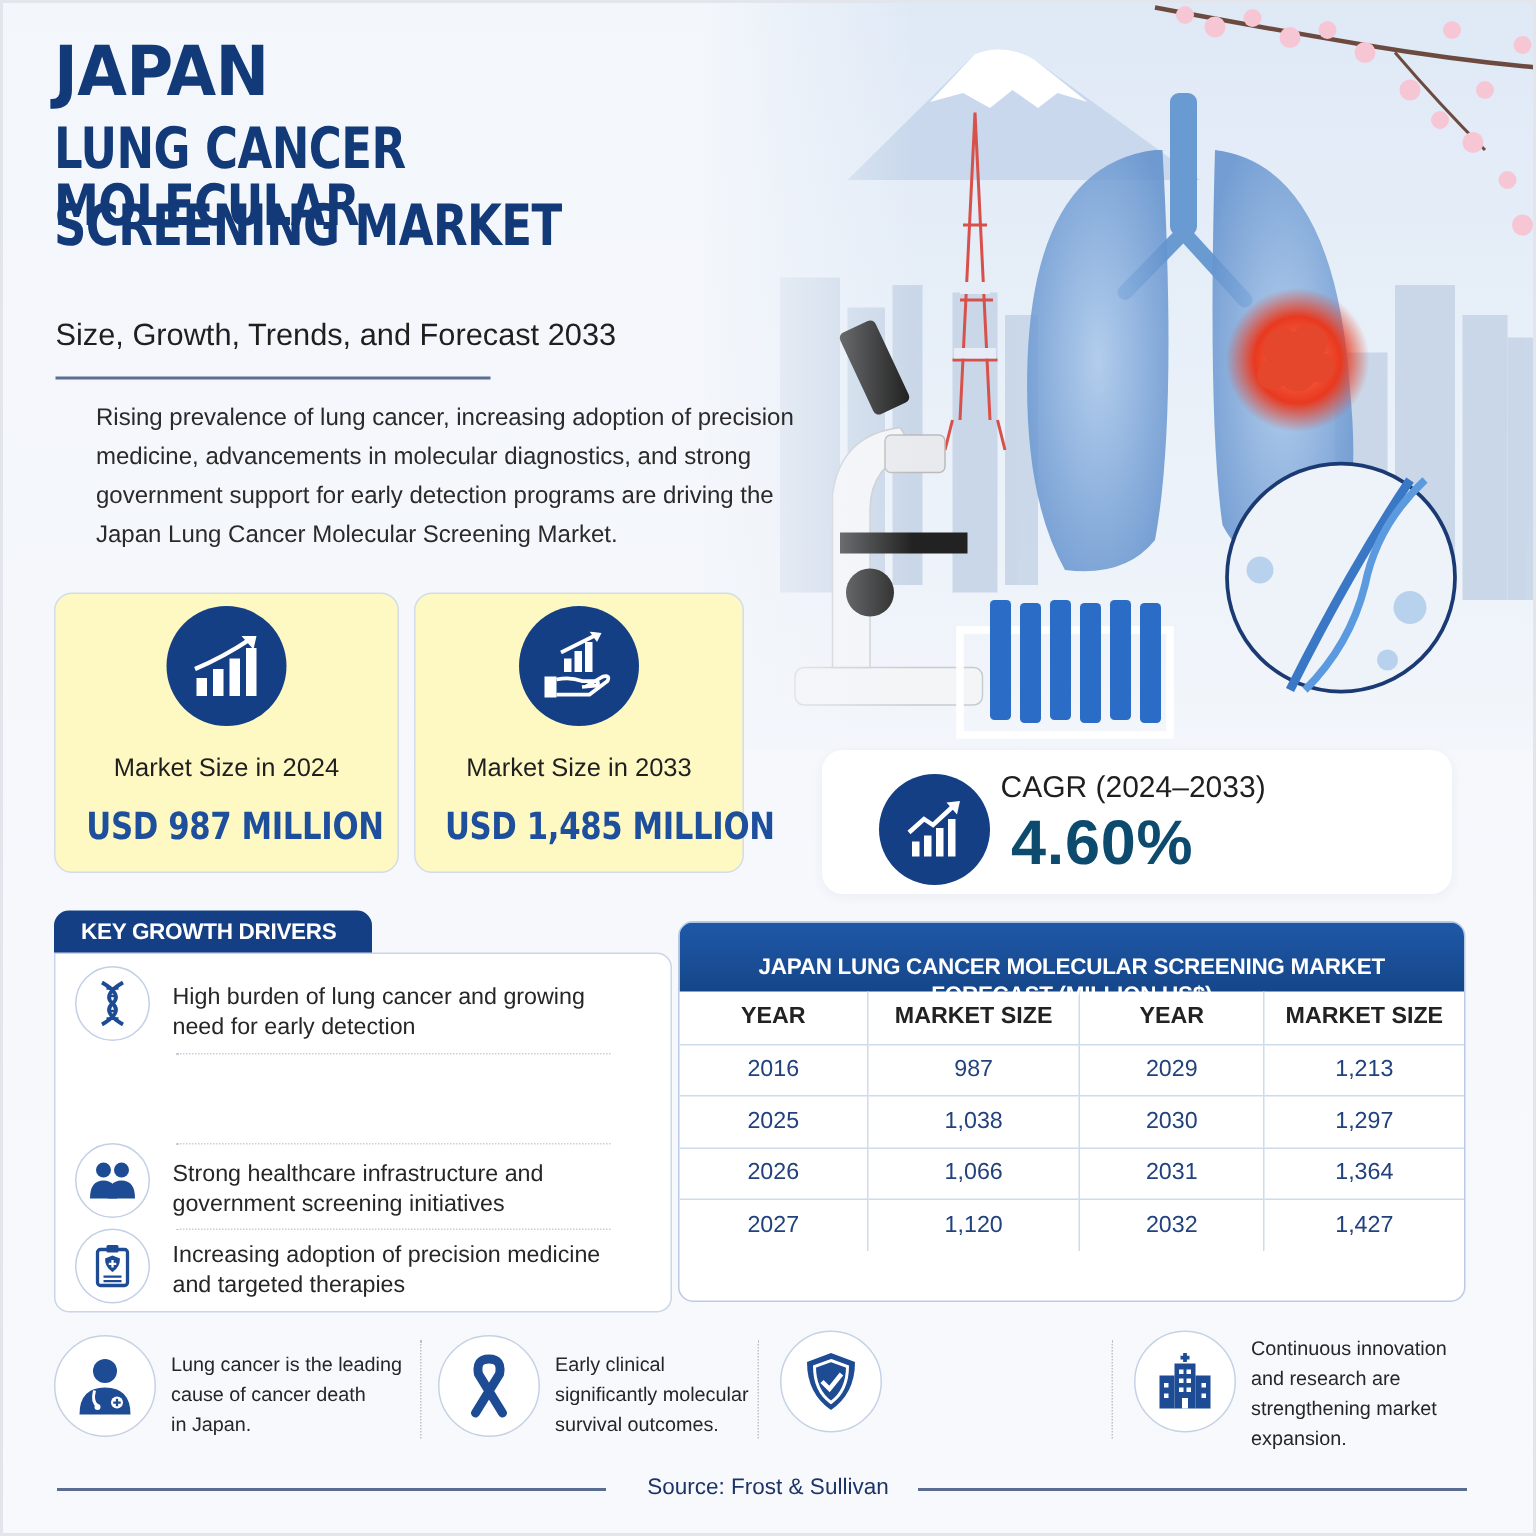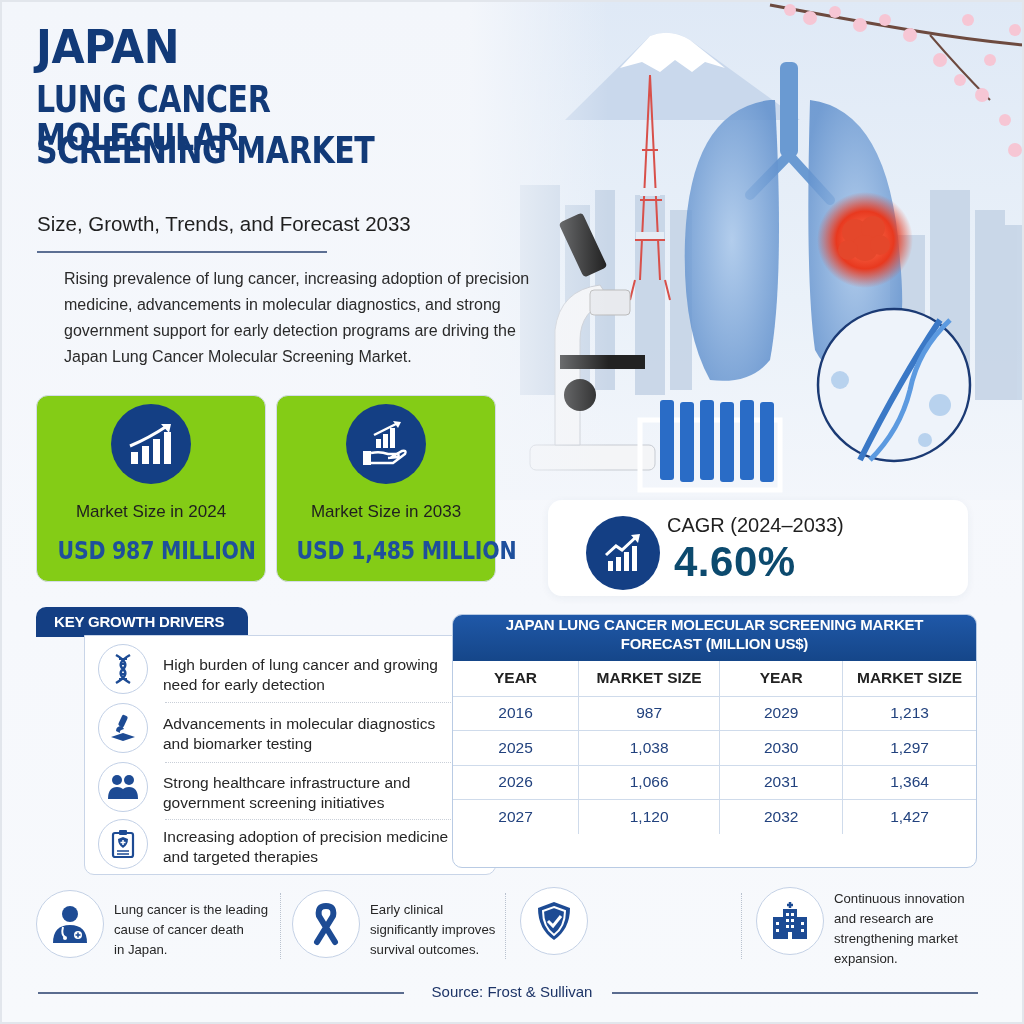--- a/index.html
+++ b/index.html
@@ -36,21 +36,21 @@
   .subtitle-rule { position: absolute; left: 37px; top: 251px; width: 290px; height: 2px; background: #5c6f93; }
 
   .intro {
     position: absolute; left: 37px; top: 266px; width: 470px;
     font-size: 16px; line-height: 26px; color: #2a2a2a; margin-left: 27px;
   }
 
   
   .stat-card {
     position: absolute; top: 395px; height: 187px;
-    background: #84cc16; border: 1.5px solid #d4dcea; border-radius: 12px;
+    background: #fef9c3; border: 1.5px solid #d4dcea; border-radius: 12px;
     text-align: center;
   }
   .stat-card.c1 { left: 36px; width: 230px; }
   .stat-card.c2 { left: 276px; width: 220px; }
   .stat-icon-circle {
     width: 80px; height: 80px; border-radius: 50%; background: #143f84;
     margin: 8px auto 0; display: flex; align-items: center; justify-content: center;
   }
   .stat-label { margin-top: 18px; font-size: 17px; color: #1f1f1f; }
   .stat-value {
@@ -75,21 +75,21 @@
   }
 
   
   .drivers-tab {
     position: absolute; left: 36px; top: 607px; width: 212px; height: 30px;
     background: #143f84; color: #fff; border-radius: 10px 10px 0 0;
     font-size: 15px; font-weight: bold; padding: 6px 0 0 18px; letter-spacing: -0.2px;
   }
   .drivers-box {
     position: absolute; left: 36px; top: 635px; width: 412px; height: 240px;
-    background: #fff; border: 1.5px solid #c9d5e8; border-radius: 0 10px 10px 10px; margin-left: 48px;
+    background: #fff; border: 1.5px solid #c9d5e8; border-radius: 0 10px 10px 10px;
   }
   .driver-item {
     position: absolute; left: 0; width: 380px; height: 60px;
   }
   .driver-item .d-icon {
     position: absolute; left: 13px; width: 50px; height: 50px; border-radius: 50%;
     border: 1.5px solid #c2d0e6; background: #fff;
     display: flex; align-items: center; justify-content: center;
   }
   .driver-item .d-text {
@@ -98,21 +98,21 @@
   .driver-sep { position: absolute; left: 80px; width: 290px; border-top: 1.5px dotted #c9cfd8; }
 
   
   .forecast {
     position: absolute; left: 452px; top: 614px; width: 525px; height: 254px;
     border: 1.5px solid #b9cbe4; border-radius: 10px; overflow: hidden; background: #fff;
   }
   .forecast-head {
     height: 46px; background: linear-gradient(180deg, #1f58a8 0%, #154689 100%);
     color: #fff; text-align: center; font-size: 15px; font-weight: bold; line-height: 19px;
-    padding-top: 0; letter-spacing: -0.2px;
+    padding-top: 20px; letter-spacing: -0.2px;
   }
   .forecast table { width: 100%; border-collapse: collapse; table-layout: fixed; }
   .forecast th, .forecast td {
     border-right: 1.5px solid #cfdbeb; border-bottom: 1.5px solid #cfdbeb;
     text-align: center; height: 34.5px; font-size: 15.5px;
   }
   .forecast th:last-child, .forecast td:last-child { border-right: none; }
   .forecast tr:last-child td { border-bottom: none; }
   .forecast th { font-weight: bold; color: #222; height: 35px; }
   .forecast td { color: #22427e; }
@@ -313,32 +313,20 @@
     <div class="d-icon">
       <svg width="22" height="32" viewBox="0 0 22 32">
           <path d="M4 2 Q18 10 11 16 Q4 22 18 30 M18 2 Q4 10 11 16 Q18 22 4 30" stroke="#1d4b94" stroke-width="2.5" fill="none"></path>
       <path d="M7 6 H15 M7 26 H15 M8 11 H14 M8 21 H14" stroke="#1d4b94" stroke-width="1.8"></path>
         </svg>
     </div>
     <div class="d-text" style="top:11px">High burden of lung cancer and growing need for early detection</div>
   </div>
   <div class="driver-sep" style="top:66px"></div>
 
-  <div class="driver-item" style="top:67px">
-    <div class="d-icon">
-      <svg width="30" height="30" viewBox="0 0 30 30">
-          <g fill="#1d4b94">
-        <rect x="12" y="2" width="6" height="12" rx="2" transform="rotate(25 15 8)"></rect>
-        <path d="M8 18 Q8 13 14 13 L16 16 Q11 17 12 20 Z"></path>
-        <path d="M3 24 L15 20 L27 24 L15 28 Z"></path>
-          </g>
-        </svg>
-    </div>
-    <div class="d-text" style="top:11px">Advancements in molecular diagnostics and biomarker testing</div>
-  </div>
   <div class="driver-sep" style="top:126px"></div>
 
   <div class="driver-item" style="top:126px">
     <div class="d-icon">
       <svg width="32" height="28" viewBox="0 0 32 28">
           <g fill="#1d4b94">
         <circle cx="10" cy="7" r="5"></circle>
             <circle cx="22" cy="7" r="5"></circle>
         <path d="M1 26 Q1 14 10 14 Q19 14 19 26 Z"></path>
             <path d="M13 26 Q13 14 22 14 Q31 14 31 26 Z"></path>
@@ -434,21 +422,21 @@
 <div class="fact-sep" style="left:280px"></div>
 
 <div class="fact" style="left:292px; width:220px">
   <div class="f-icon">
     <svg width="34" height="44" viewBox="0 0 34 44">
         <path d="M17 4 Q8 4 10 14 L26 40 M17 4 Q26 4 24 14 L8 40" stroke="#1d4b94" stroke-width="6" fill="none" stroke-linecap="round"></path>
       </svg>
   </div>
   <div class="f-text">
     <div>Early clinical</div>
-      <div>significantly improves</div>
+      <div>significantly molecular</div>
       <div>survival outcomes.</div>
   </div>
 </div>
 <div class="fact-sep" style="left:505px"></div>
 
 <div class="fact" style="left:520px; width:230px; top:887px">
   <div class="f-icon">
     <svg width="40" height="44" viewBox="0 0 40 44">
         <path d="M20 3 L36 9 Q36 30 20 41 Q4 30 4 9 Z" fill="#1d4b94"></path>
       <path d="M20 8 L31 12 Q31 28 20 36 Q9 28 9 12 Z" fill="none" stroke="#fff" stroke-width="2"></path>

